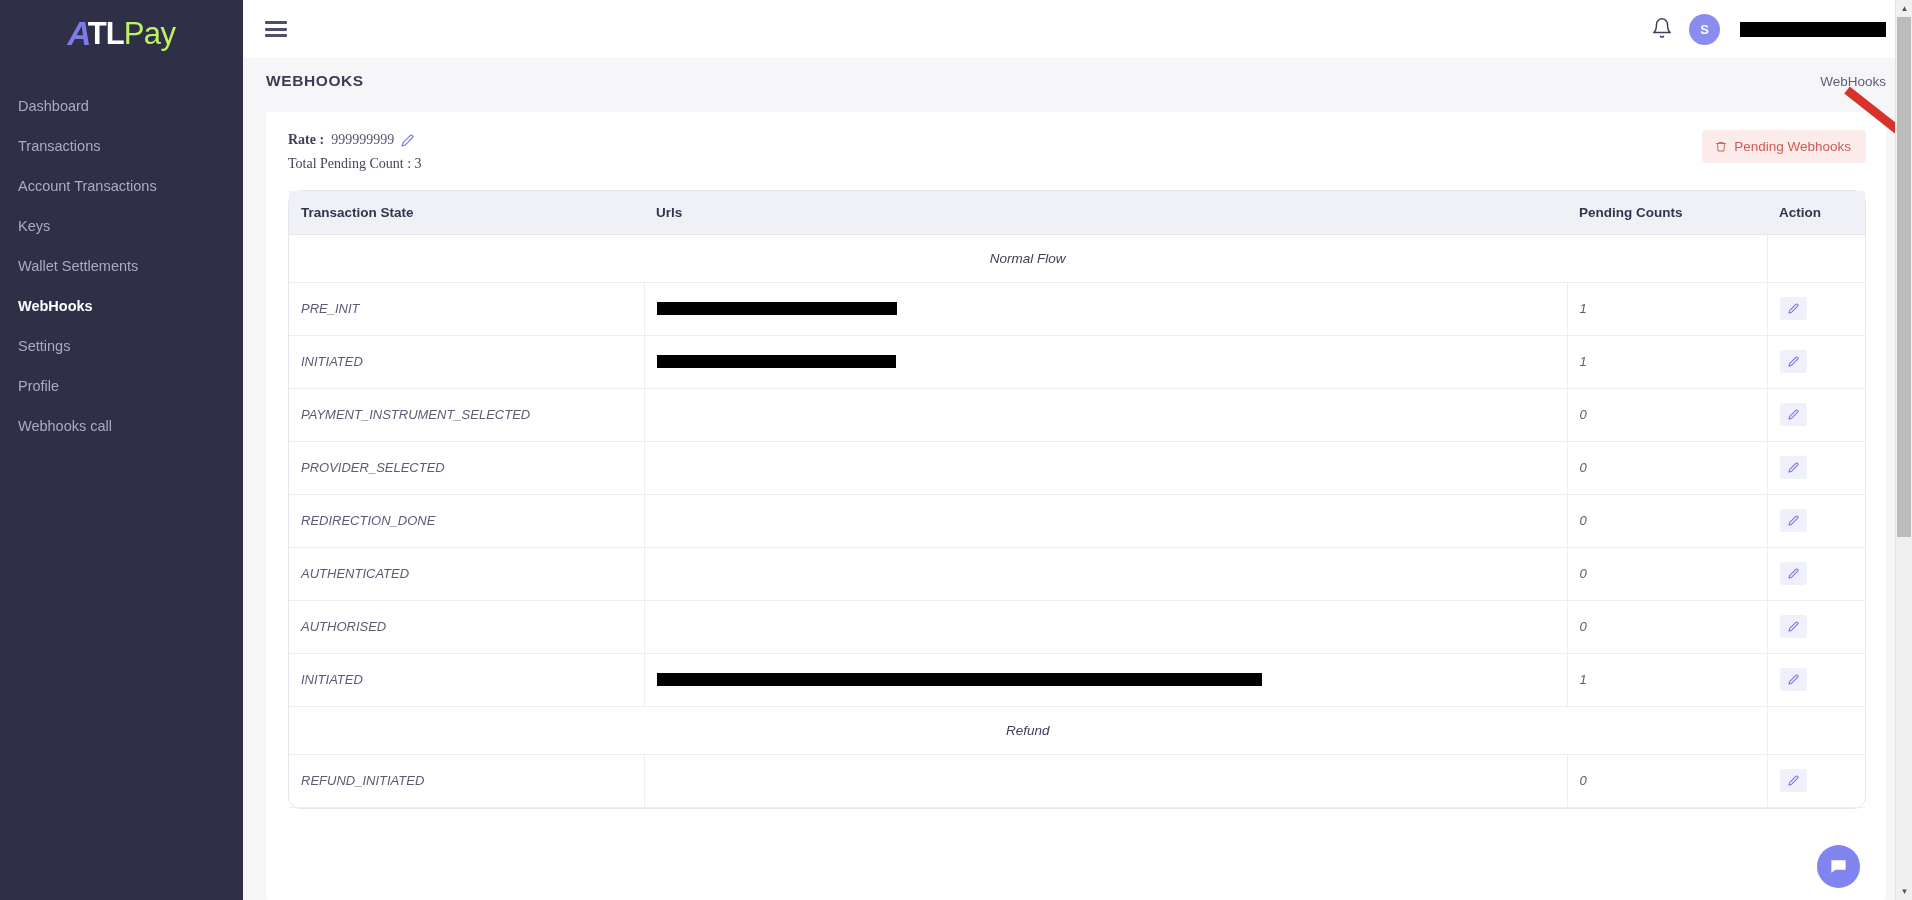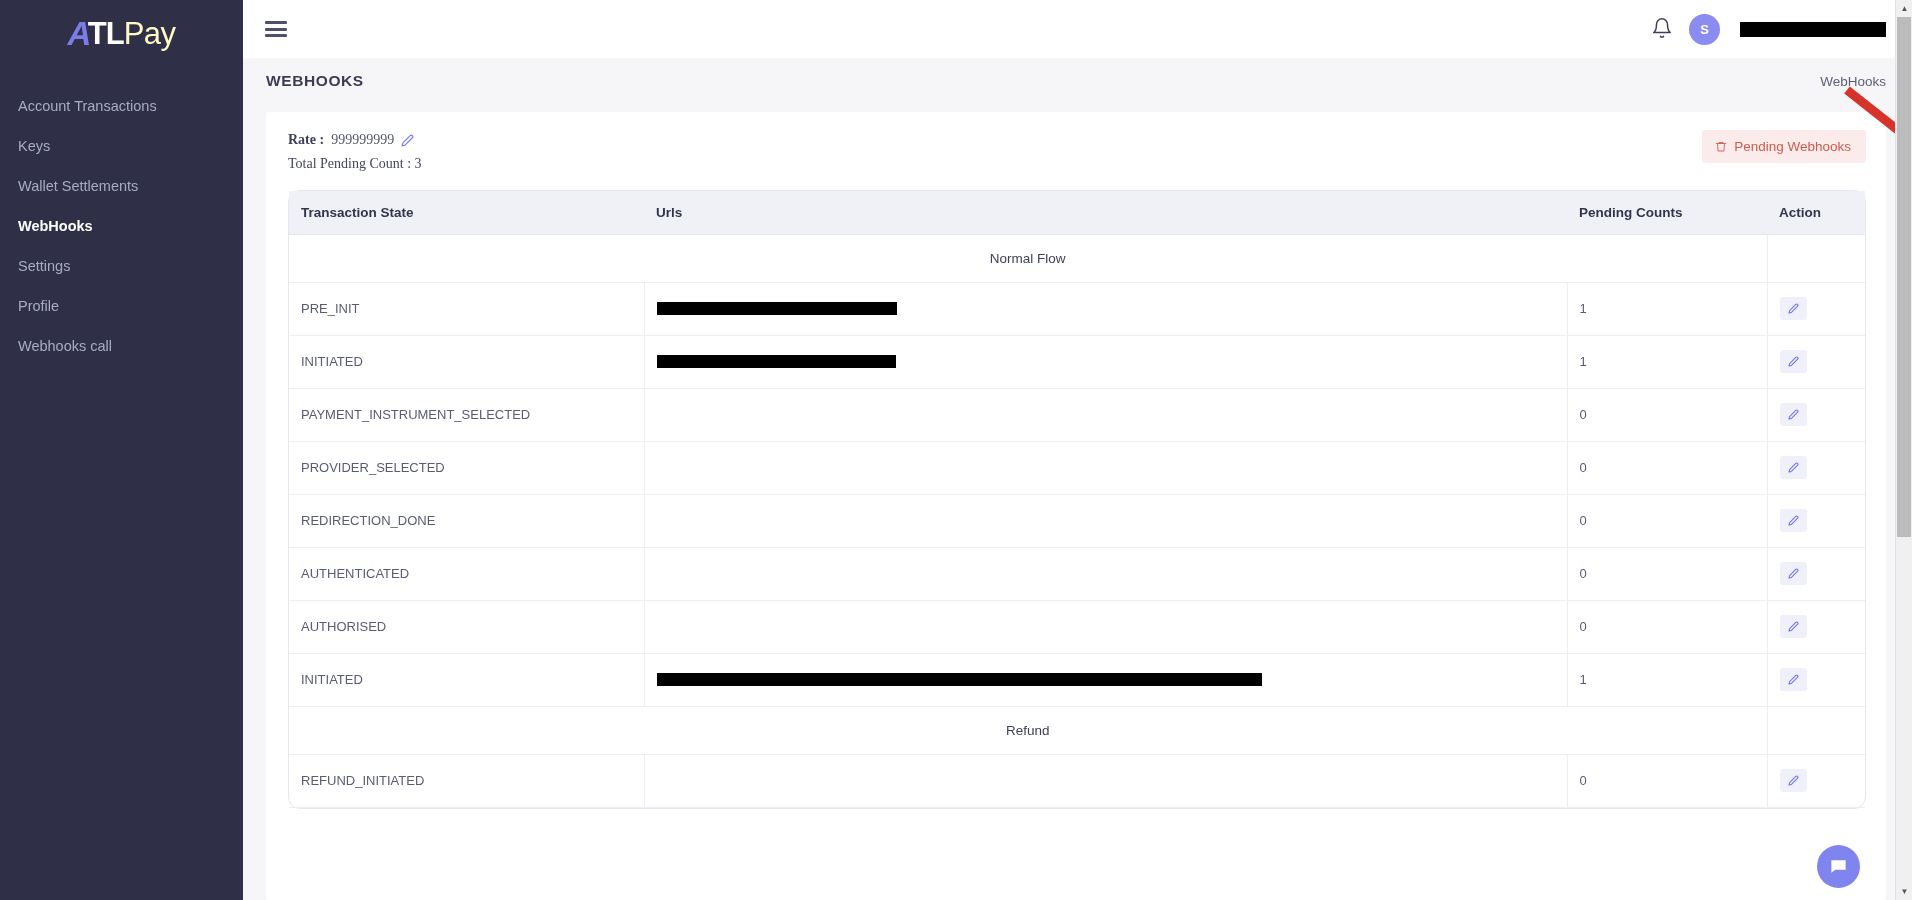--- a/index.html
+++ b/index.html
@@ -37,21 +37,21 @@
     line-height: 1;
   }
   .logo .mark {
     color: #7b7ce8;
     font-weight: 700;
     font-style: italic;
     font-size: 33px;
     margin-right: -3px;
   }
   .logo .atl { color: #ffffff; font-weight: 700; letter-spacing: -1px; }
-  .logo .pay { color: #fef9c3; font-weight: 400; letter-spacing: -0.5px; }
+  .logo .pay { color: #bef264; font-weight: 400; letter-spacing: -0.5px; }
 
   .nav { margin-top: 22px; display: flex; flex-direction: column; }
   .nav-item {
     padding: 9px 0 9px 18px;
     font-size: 14.5px;
     color: #a9abc4;
     cursor: pointer;
     line-height: 22px;
     white-space: nowrap;
   }
@@ -178,20 +178,21 @@
   col.c-action{ width: 98px; }
 
   tbody td {
     font-size: 13px;
     color: #5a5c75;
     padding: 12px;
     border-bottom: 1px solid #edeef3;
     border-right: 1px solid #edeef3;
     height: 53px;
     vertical-align: middle;
+    font-style: italic;
   }
   tbody td:last-child { border-right: none; }
   tr.section-row td {
     text-align: center;
     font-size: 13.5px;
     color: #3f4159;
     border-right: none;
     height: 48px;
   }
   tr.section-row td.sec-action { border-left: 1px solid #edeef3; }
@@ -248,20 +249,22 @@
 
   <aside class="sidebar">
     <div class="logo-wrap">
       <div class="logo">
         <span class="mark">A</span>
           <span class="atl">TL</span>
           <span class="pay">Pay</span>
       </div>
     </div>
     <nav class="nav">
+      <div class="nav-item">Dashboard</div>
+      <div class="nav-item">Transactions</div>
       <div class="nav-item">Account Transactions</div>
       <div class="nav-item">Keys</div>
       <div class="nav-item">Wallet Settlements</div>
       <div class="nav-item active">WebHooks</div>
       <div class="nav-item">Settings</div>
       <div class="nav-item">Profile</div>
       <div class="nav-item">Webhooks call</div>
     </nav>
   </aside>
 

